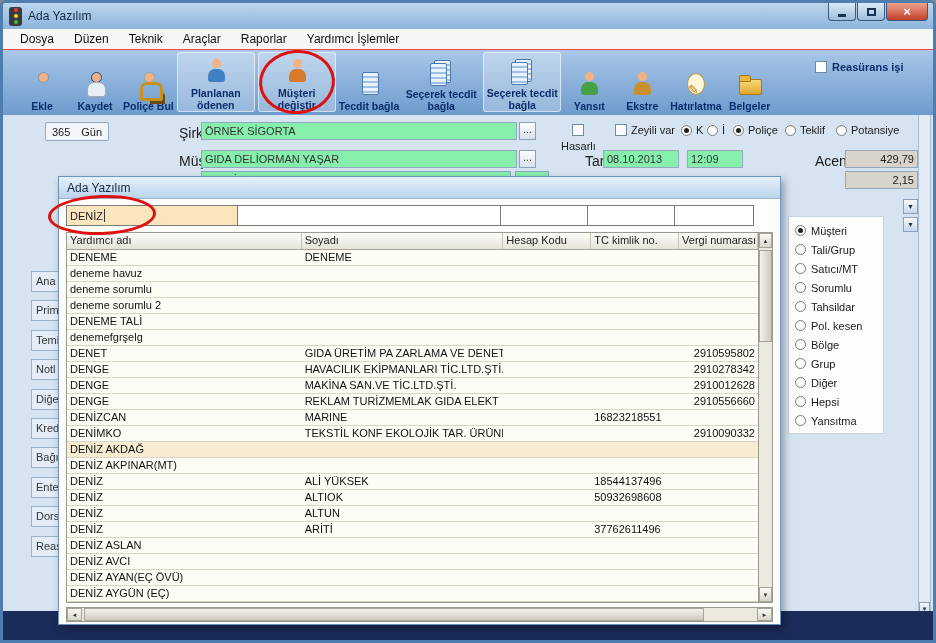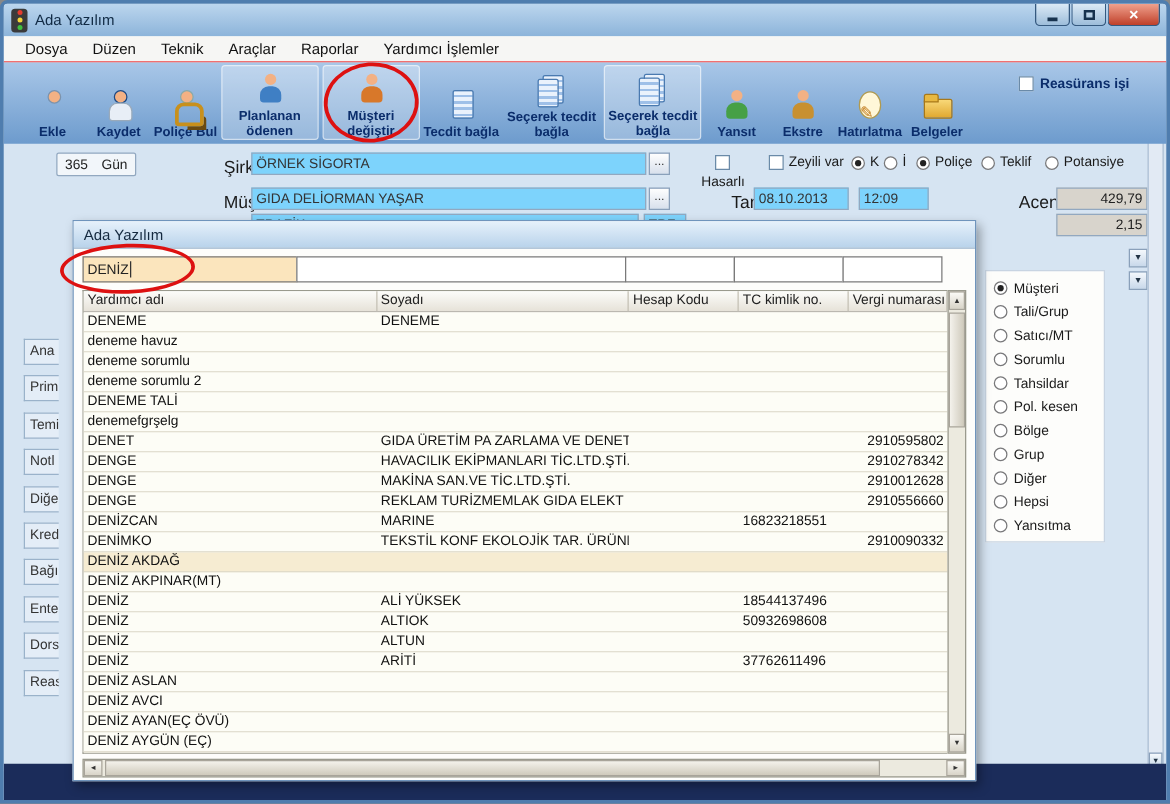--- a/index.html
+++ b/index.html
@@ -49,27 +49,27 @@
   .reins { position:absolute; left:812px; top:58px; display:flex; align-items:center; gap:5px; z-index:4; font-size:11px; font-weight:bold; color:#0b2d6b; }
 
   
   .cbx { width:12px; height:12px; background:#fff; border:1px solid #6a8aa8; display:inline-block; }
   .rdo { width:11px; height:11px; background:#fff; border:1px solid #78787a; border-radius:50%; display:inline-block; position:relative; flex:none; }
   .rdo.on::after { content:''; position:absolute; left:2px; top:2px; width:5px; height:5px; background:#222; border-radius:50%; }
 
   
   .formarea { position:absolute; left:0; top:112px; width:100%; height:502px; background:#d6e4f2; z-index:1; }
   .flabel { position:absolute; font-size:14px; color:#1a1a1a; z-index:2;margin-left:24px; }
-  .fbox { position:absolute; height:18px; background:#7dd3fc; border:1px solid #92a8c0; font-size:11px; color:#333; padding:2px 3px; overflow:hidden; white-space:nowrap; z-index:2; }
+  .fbox { position:absolute; height:18px; background:#86efac; border:1px solid #92a8c0; font-size:11px; color:#333; padding:2px 3px; overflow:hidden; white-space:nowrap; z-index:2; }
   .fbox.gray { background:#d8d4cc; text-align:right; color:#222; }
   .dots { position:absolute; width:17px; height:18px; background:linear-gradient(#fefefe,#d8e0ec); border:1px solid #8aa0ba; font-size:10px; text-align:center; line-height:14px; color:#333; z-index:2; }
   .daysbox { position:absolute; left:42px; top:119px; width:64px; height:19px; background:#f2f6fa; border:1px solid #92a8c0; border-radius:2px; font-size:11px; color:#222; display:flex; align-items:center; justify-content:space-between; padding:4px 6px; z-index:2; }
   .fchk, .frad { position:absolute; display:flex; align-items:center; gap:4px; font-size:11px; color:#1a1a1a; z-index:2; }
   .combo { position:absolute; width:15px; height:15px; background:linear-gradient(#f4f8fc,#c8d8ea); border:1px solid #8aa0ba; font-size:7px; color:#234; text-align:center; line-height:14px; z-index:2; }
-  .sidetab { position:absolute; left:16px; width:28px; height:21px; background:#e4edf7; border:1px solid #9ab2ca; border-right:none; font-size:11px; color:#333; padding:3px 0 0 4px; overflow:hidden; white-space:nowrap; z-index:2; }
+  .sidetab { position:absolute; left:28px; width:28px; height:21px; background:#e4edf7; border:1px solid #9ab2ca; border-right:none; font-size:11px; color:#333; padding:3px 0 0 4px; overflow:hidden; white-space:nowrap; z-index:2; }
 
   
   .wscroll { position:absolute; right:2px; top:47px; width:13px; height:566px; background:#e2eaf4; border:1px solid #a8bcd2; z-index:2; }
   .wsarrow { position:absolute; left:0; width:11px; height:13px; background:linear-gradient(#f6fafd,#c4d6e8); border:1px solid #8aa0ba; font-size:6px; color:#234; text-align:center; line-height:12px; }
 
   
   .dialog { position:absolute; left:55px; top:173px; width:723px; height:449px; background:#fdfdfb; border:1px solid #6f94bc; box-shadow:3px 4px 8px rgba(0,0,0,0.35); z-index:5; }
   .dtitle { height:22px; background:linear-gradient(#e6f1fb,#b9d3eb); border-bottom:1px solid #9ab4ce; display:flex; align-items:center; padding-left:8px; font-size:12px; color:#14293f; }
   .dbody { padding:6px 7px 0 7px; }
   .searchrow { display:flex; height:21px; margin-bottom:6px; }

